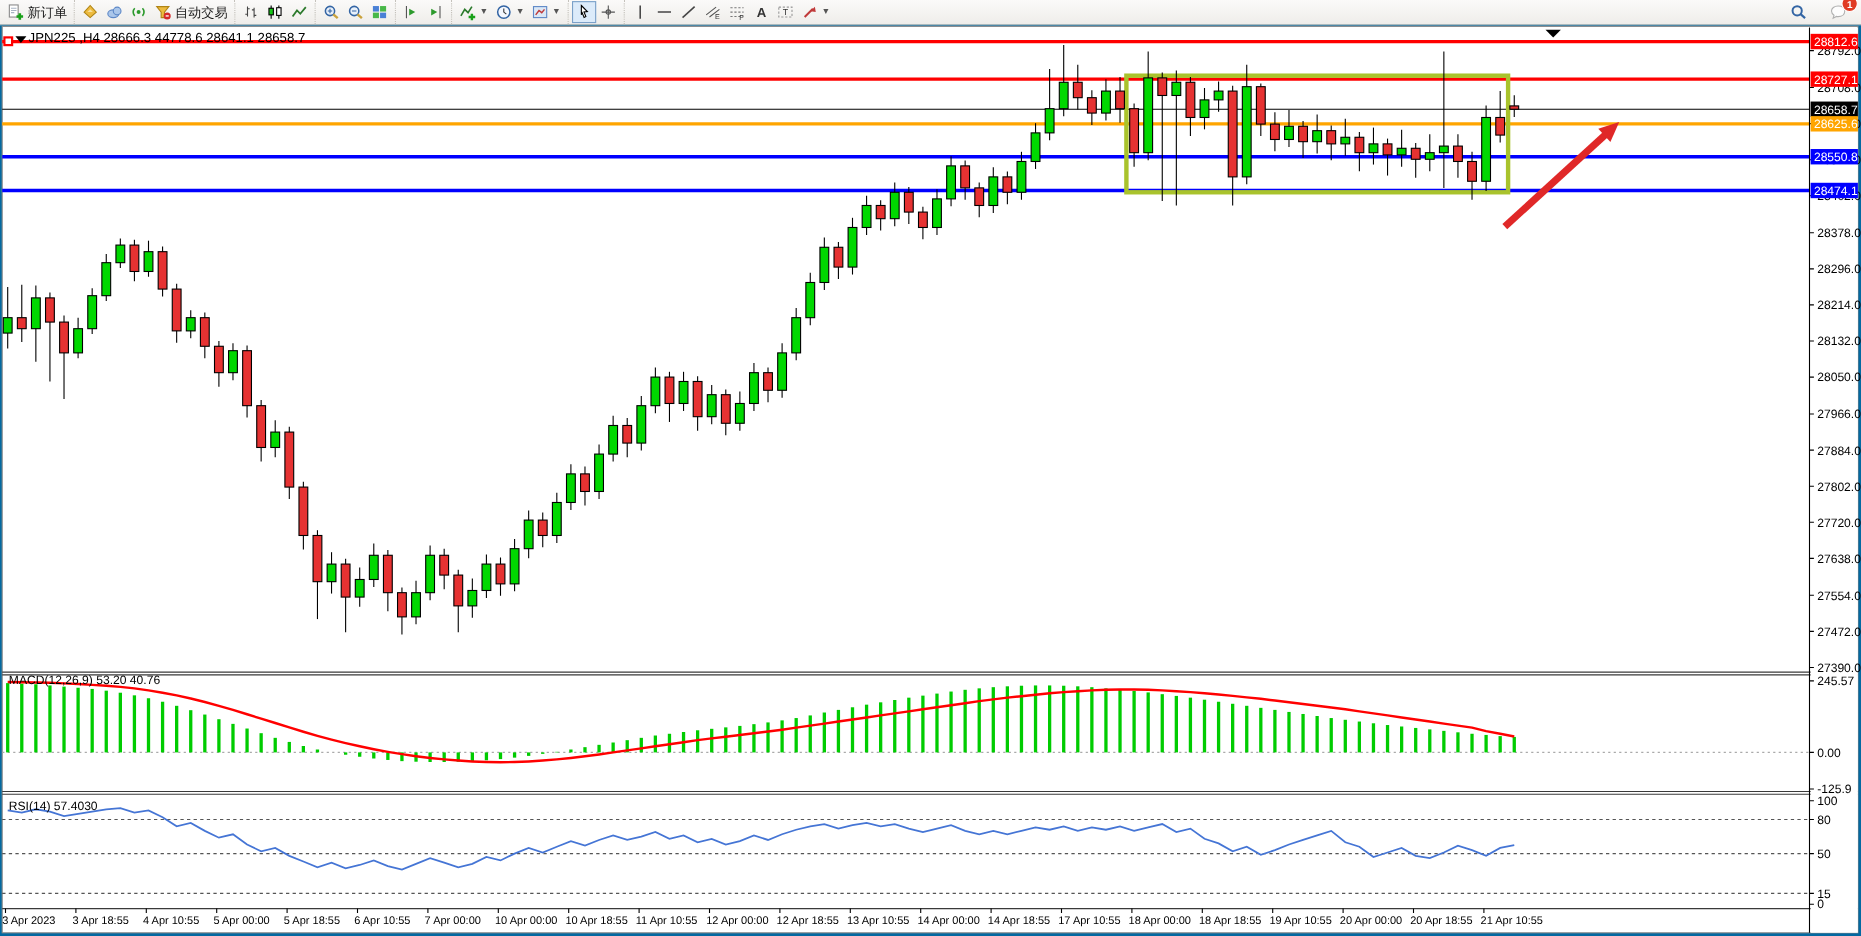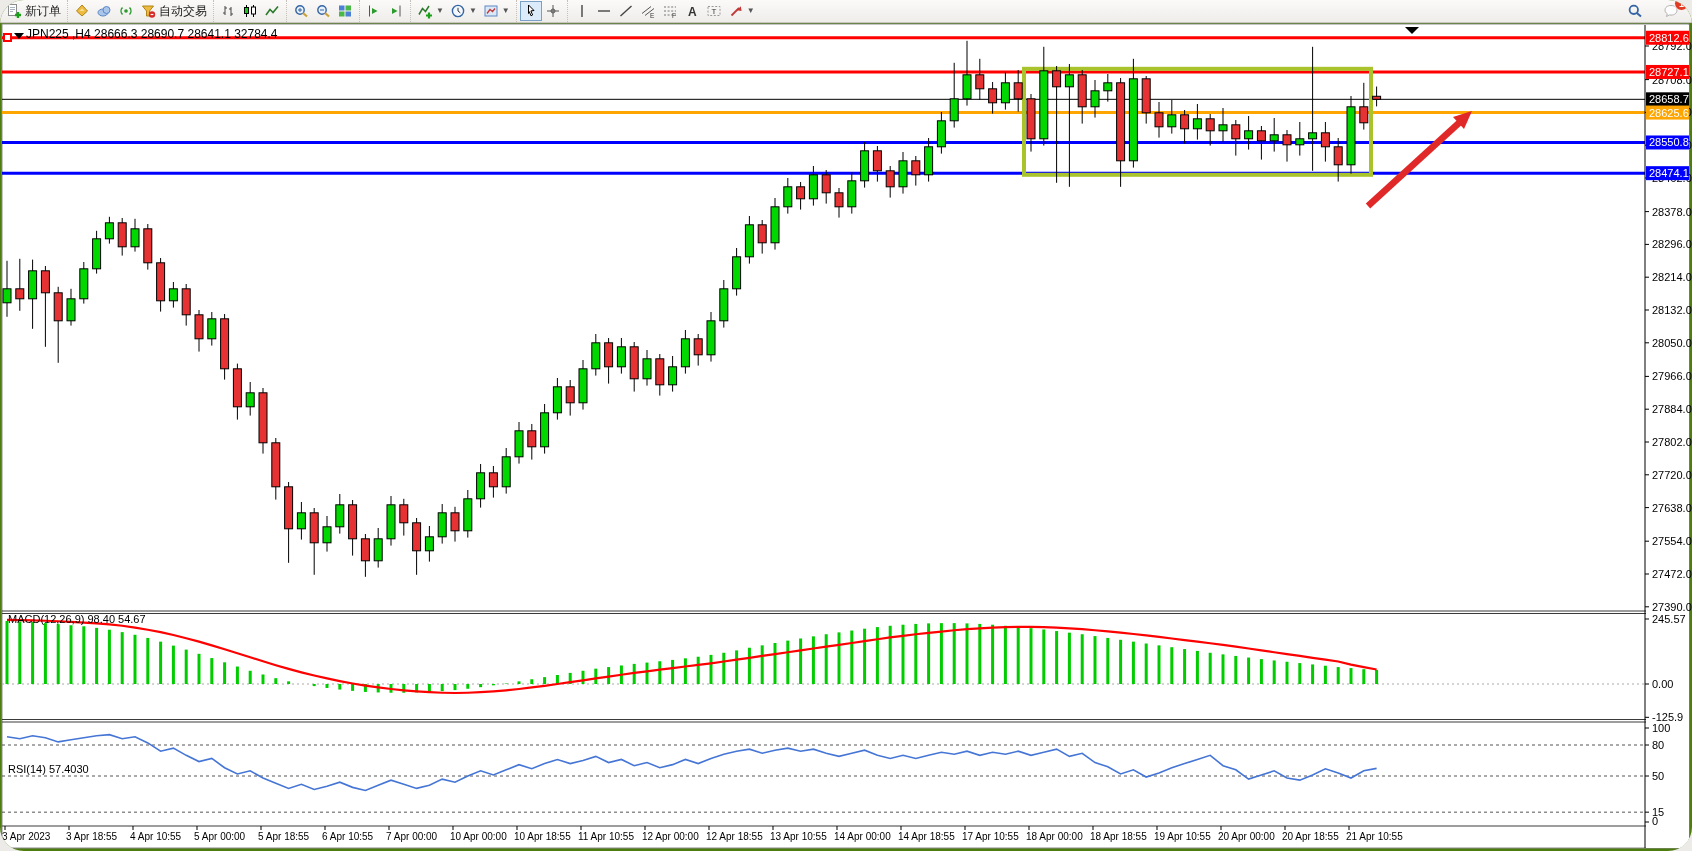--- a/index.html
+++ b/index.html
@@ -1,17 +1,17 @@
 <!DOCTYPE html>
 <html><head>
 <meta charset="utf-8">
 <style>
   html,body{margin:0;padding:0;}
   body{background:#edebe7;font-family:"Liberation Sans",sans-serif;}
-  #stage{position:relative;width:1692px;height:851px;background:#4d7c0f;overflow:hidden;border-radius:24px;}
+  #stage{position:relative;width:1692px;height:851px;background:#0369a1;overflow:hidden;}
   
   #toolbar{position:absolute;left:0;top:0;width:1692px;height:22px;background:linear-gradient(#fbfaf9,#efedea);
            border-bottom:1px solid #c9c6c0;display:flex;align-items:center;z-index:5;}
   .tb-group{display:flex;align-items:center;height:22px;padding:0 3px;border-left:1px dotted #c4c1bb;}
   .tb-group:first-child{border-left:none;}
   .tb-btn{height:20px;min-width:22px;display:inline-flex;align-items:center;justify-content:center;gap:3px;
           border:1px solid transparent;background:transparent;padding:0 2px;
           font:12px "Liberation Sans",sans-serif;color:#222;cursor:default;}
   .tb-btn.active{border:1px solid #7ba0c8;background:#dcebfa;}
   .tb-btn svg{display:block;}
@@ -21,21 +21,21 @@
   .tf-btn.active{border:1px solid #9ab3cc;background:#e9f1fb;color:#000;}
   #tb-right{margin-left:auto;display:flex;align-items:center;padding-right:10px;gap:14px;}
   .badge-wrap{position:relative;}
   .chat-badge{position:absolute;top:-6px;right:-8px;background:#e03b24;color:#fff;border-radius:50%;
               width:13px;height:13px;font:bold 9px "Liberation Sans",sans-serif;display:flex;
               align-items:center;justify-content:center;border:1px solid #fff;}
   
   .ovl{position:absolute;z-index:3;color:#000;pointer-events:none;}
   #chart-title{left:26px;top:27px;font:12px "Liberation Sans",sans-serif;}
   #macd-label{left:8px;top:613px;font:11px "Liberation Sans",sans-serif;}
-  #rsi-label{left:8px;top:727px;font:11px "Liberation Sans",sans-serif;margin-top:36px;}
+  #rsi-label{left:8px;top:727px;font:11px "Liberation Sans",sans-serif;}
   svg text{font-family:"Liberation Sans",sans-serif;}
 </style>
 </head>
 <body>
 
 <div id="stage">
 
   <div id="toolbar">
     <div id="tb-left" style="display:flex;align-items:center;">
         <div class="tb-group">
@@ -698,17 +698,17 @@
         <text x="1154" y="840" font-size="10" fill="#000">19 Apr 10:55</text>
         <line x1="1221" y1="826" x2="1221" y2="830" stroke="#000"></line>
         <text x="1218" y="840" font-size="10" fill="#000">20 Apr 00:00</text>
         <line x1="1285" y1="826" x2="1285" y2="830" stroke="#000"></line>
         <text x="1282" y="840" font-size="10" fill="#000">20 Apr 18:55</text>
         <line x1="1349" y1="826" x2="1349" y2="830" stroke="#000"></line>
         <text x="1346" y="840" font-size="10" fill="#000">21 Apr 10:55</text>
       </g>
     </svg>
 
-  <div class="ovl" id="chart-title">JPN225 ,H4  28666.3 28690.7 28641.1 32784.4</div>
-  <div class="ovl" id="macd-label">MACD(12,26,9) 98.40 54.67</div>
+  <div class="ovl" id="chart-title">JPN225 ,H4  28666.3 44778.6 28641.1 28658.7</div>
+  <div class="ovl" id="macd-label">MACD(12,26,9) 53.20 40.76</div>
   <div class="ovl" id="rsi-label">RSI(14) 57.4030</div>
 
 </div>
 
 </body></html>

